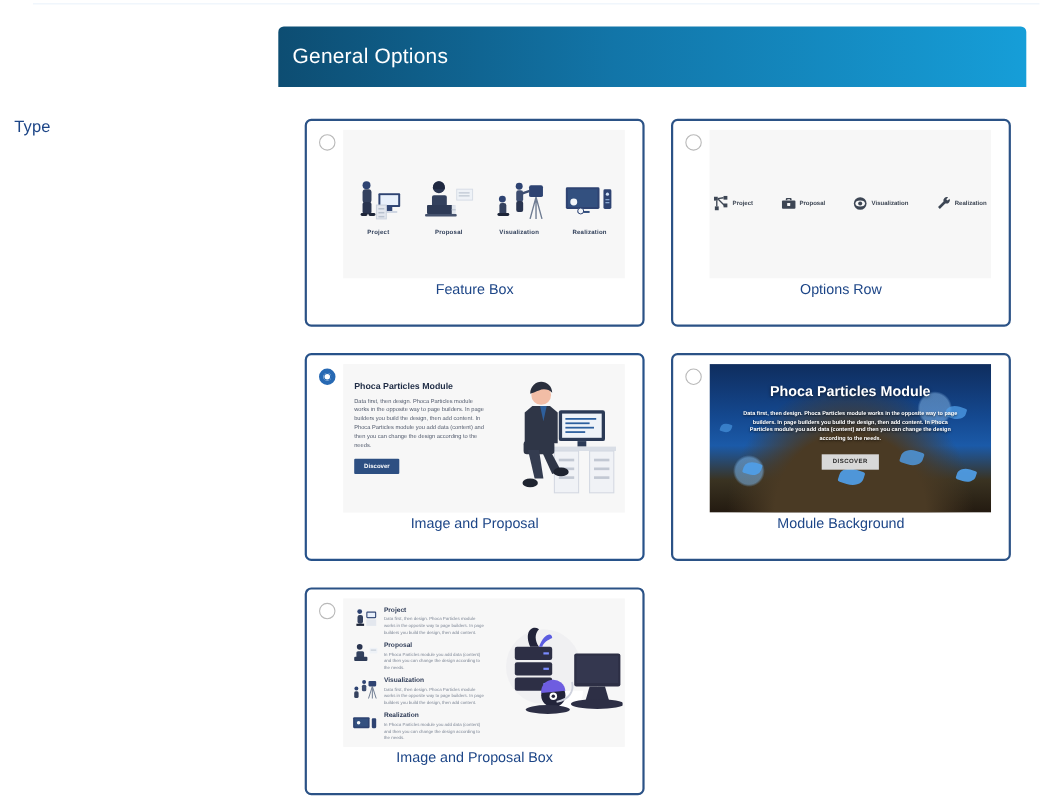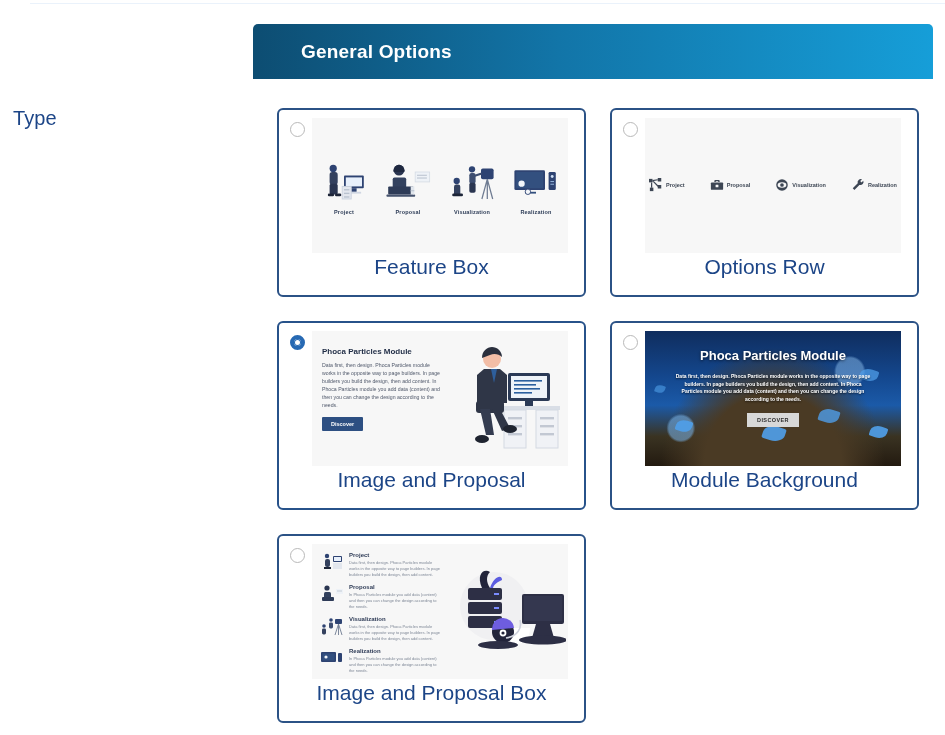--- a/index.html
+++ b/index.html
@@ -12,33 +12,33 @@
     position:relative;
   }
   .top-rule{
     position:absolute;left:30px;top:3px;right:0;height:1px;
     background:#eaf2fb;
   }
   
   .page{position:absolute;inset:0;}
   .type-label{
     position:absolute;left:13px;top:107px;
-    font-size:20px;color:#1c4587;letter-spacing:.1px;
+    font-size:15px;color:#1c4587;letter-spacing:.1px;
   }
   .panel{
     position:absolute;left:253px;top:24px;width:680px;
   }
   .panel-header{
     height:55px;border-radius:5px 5px 0 0;
     background:linear-gradient(90deg,#0d4d72 0%,#1275a8 45%,#169ed8 100%);
     display:flex;align-items:center;
     box-sizing:border-box;padding-left:13px;
   }
   .panel-header-title{
-    color:#ffffff;font-size:19px;font-weight:bold;letter-spacing:.2px;margin-left:35px;
+    color:#ffffff;font-size:19px;font-weight:normal;letter-spacing:.2px;
   }
   .cards{
     position:absolute;left:277px;top:108px;width:642px;
     display:flex;flex-wrap:wrap;gap:24px 24px;
   }
   .card{
     width:309px;height:189px;box-sizing:border-box;
     border:2px solid #2b5286;border-radius:6px;background:#ffffff;
     position:relative;
   }
@@ -50,21 +50,21 @@
   .radio.on{
     border:4px solid #2769b3;background:#fff;
     box-shadow:0 0 0 1px #2769b3 inset;
   }
   .preview{
     position:absolute;left:33px;top:8px;width:256px;height:135px;
     background:#f7f7f7;overflow:hidden;
   }
   .card-label{
     position:absolute;left:0;right:0;top:145px;text-align:center;
-    font-size:21px;color:#1c4587;
+    font-size:13px;color:#1c4587;
   }
 
   
   .fb-row{position:absolute;left:0;right:0;top:38px;display:flex;}
   .fb-item{flex:1;text-align:center;}
   .fb-art{height:48px;display:flex;align-items:flex-end;justify-content:center;}
   .fb-cap{font-size:5.5px;font-weight:bold;color:#2d3c57;margin-top:5px;letter-spacing:.2px;}
 
   
   .fr-row{position:absolute;left:4px;right:4px;top:60px;display:flex;align-items:center;justify-content:space-between;}

